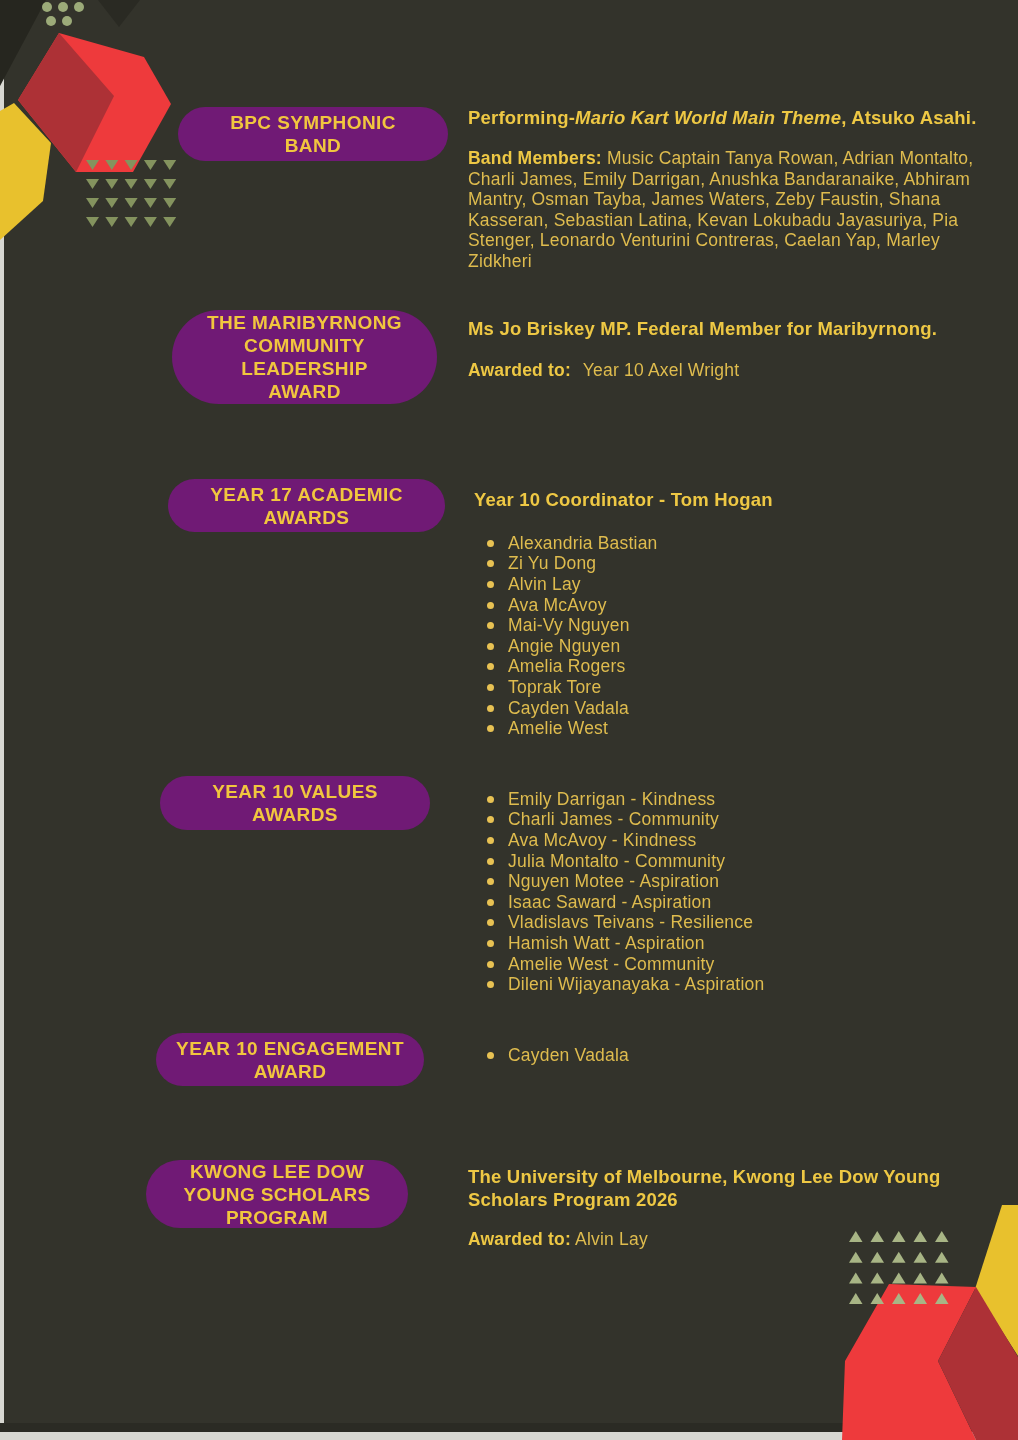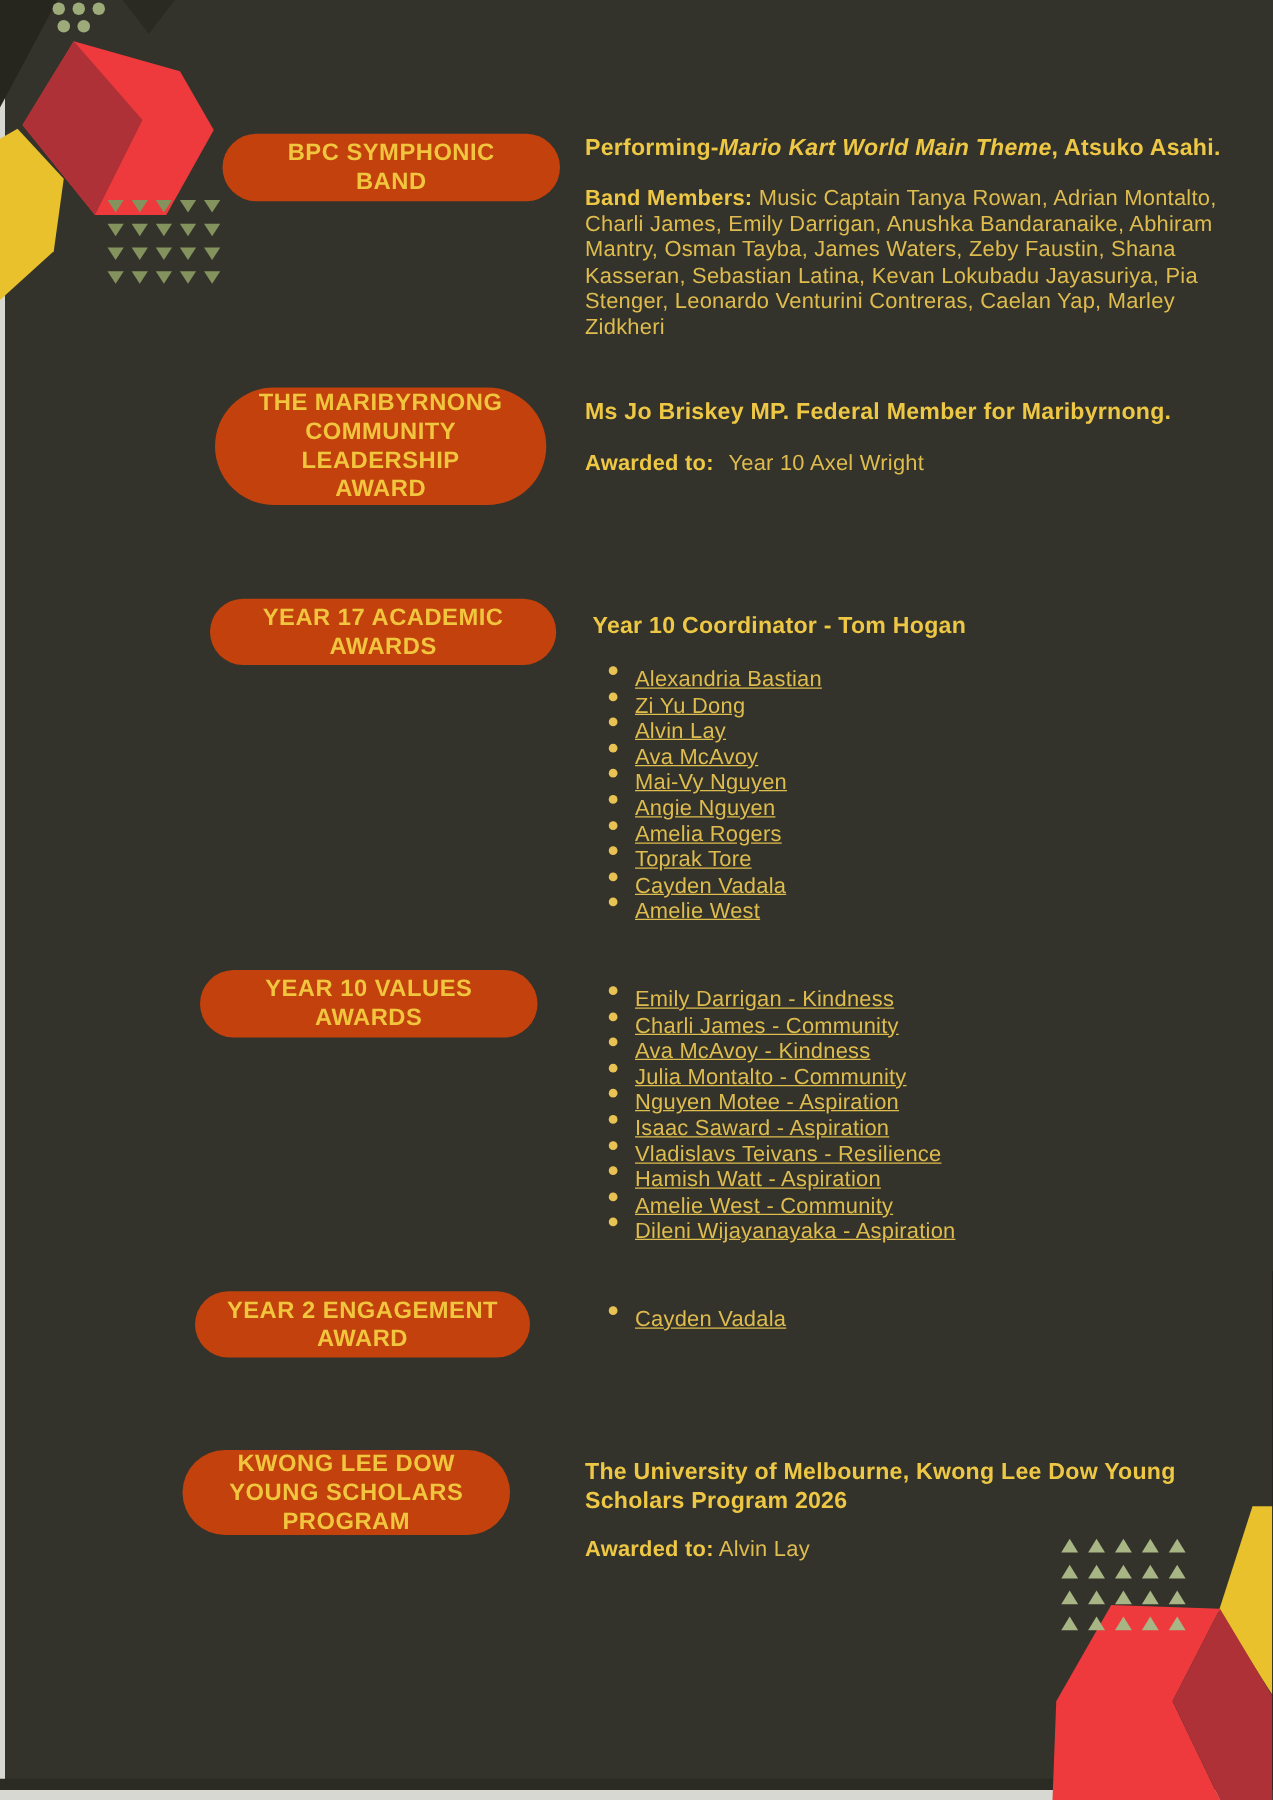--- a/index.html
+++ b/index.html
@@ -6,21 +6,21 @@
   .page{
     position:relative;
     width:1018px;height:1440px;
     background:#33332b;
     overflow:hidden;
     font-family:"Liberation Sans","DejaVu Sans",sans-serif;
   }
   svg.deco{position:absolute;left:0;top:0;}
   .badge{
     position:absolute;
-    background:#c2410c;
+    background:#701a75;
     border-radius:60px;
     color:#f1c63e;
     font-weight:bold;
     font-size:19px;
     line-height:23px;
     letter-spacing:.4px;
     display:flex;
     flex-direction:column;
     justify-content:center;
     align-items:center;
@@ -48,23 +48,22 @@
   ul.award-list{
     position:absolute;
     list-style:none;
     margin:0;padding:0;
     color:#dfbc4e;
     font-size:17.5px;
     letter-spacing:.2px;
   }
   ul.award-list li{
     display:flex;
-    align-items:flex-start;
+    align-items:center;
     height:20.6px;
-    text-decoration:underline;
   }
   ul.award-list .dot{
     width:7px;height:7px;
     border-radius:50%;
     background:#e8c253;
     margin:0 14px 0 6px;
     flex:0 0 auto;
   }
   .value-gap{padding-left:7px;}
 </style>
@@ -266,21 +265,21 @@
       </li>
         <li>
         <span class="dot"></span>
         <span>Dileni Wijayanayaka - Aspiration</span>
       </li>
       </ul>
   </section>
 
   <section>
     <div class="badge" style="left:156px;top:1033px;width:268px;height:53px">
-        <div class="badge-line">YEAR 2 ENGAGEMENT</div>
+        <div class="badge-line">YEAR 10 ENGAGEMENT</div>
         <div class="badge-line">AWARD</div>
       </div>
     <ul class="award-list" style="left:481px;top:1045px">
         <li>
         <span class="dot"></span>
         <span>Cayden Vadala</span>
       </li>
       </ul>
   </section>
 

